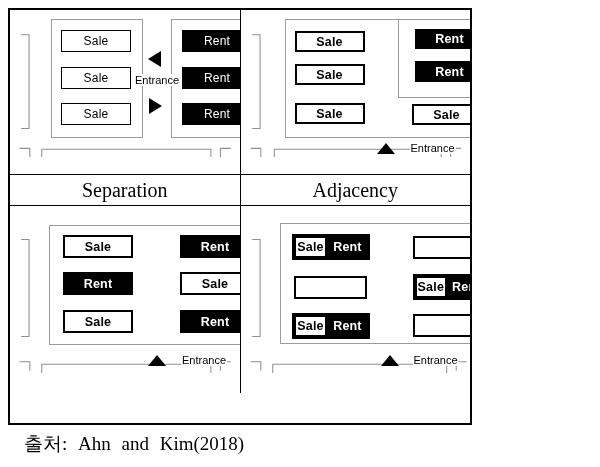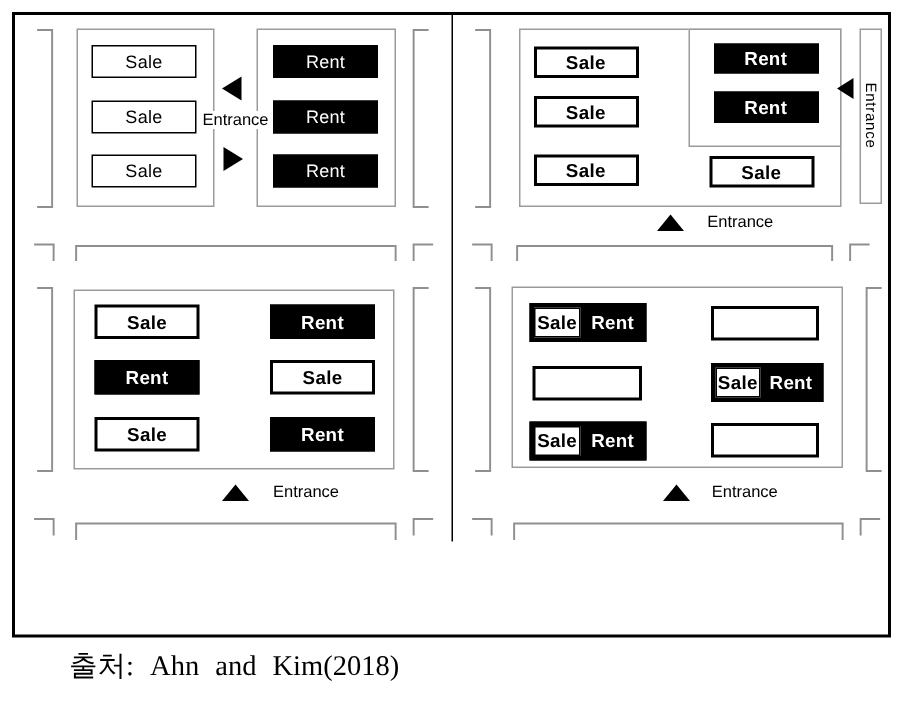--- a/index.html
+++ b/index.html
@@ -1,21 +1,21 @@
 <!DOCTYPE html>
 <html><head>
 <meta charset="utf-8">
 <style>
   html,body{margin:0;padding:0;}
   body{
     width:600px;height:467px;background:#ffffff;position:relative;
     font-family:"Liberation Sans",sans-serif;overflow:hidden;
   }
   .figure-table{
-    position:absolute;left:8px;top:8px;width:586px;height:417px;
+    position:absolute;left:8px;top:8px;width:464px;height:417px;
     border:2px solid #000;box-sizing:border-box;background:#fff;
     display:flex;flex-direction:column;
   }
   .row{display:flex;width:100%;}
   .cell{flex:1 1 0;position:relative;overflow:hidden;box-sizing:border-box;}
   .cell.rightcol{border-left:1.5px solid #000;}
   .row.diagrams1{height:164px;}
   .row.diagrams2{height:187px;}
   .row.labels{height:30px;border-top:1.2px solid #000;border-bottom:1.2px solid #000;flex:none;}
   .row.labels.last{border-bottom:none;flex:1;}
@@ -46,21 +46,21 @@
   .tri-left-sm{border-top:7px solid transparent;border-bottom:7px solid transparent;border-right:11px solid #000;}
   .side-strip{
     position:absolute;left:271px;top:9px;width:15px;height:117px;border:1.2px solid #9b9b9b;
     box-sizing:border-box;display:flex;align-items:center;justify-content:center;background:#fff;
   }
   .side-strip span{
     writing-mode:vertical-rl;font-size:10px;color:#000;letter-spacing:0.5px;
   }
   .caption{
     position:absolute;left:24px;top:431px;
-    font-family:"Liberation Serif","DejaVu Sans",serif;font-size:19px;color:#000;word-spacing:6px;margin-left:22px;
+    font-family:"Liberation Serif","DejaVu Sans",serif;font-size:19px;color:#000;word-spacing:6px;
   }
 </style>
 </head>
 <body>
 
 <div class="figure-table">
 
   <div class="row diagrams1">
 
     <div class="cell">
@@ -105,20 +105,24 @@
       <div class="unit bold" style="left:171px;top:94px;width:70px;height:21px;">Sale</div>
       <div class="side-strip">
         <span>Entrance</span>
       </div>
       <div class="tri tri-left-sm" style="left:256px;top:42px;"></div>
       <div class="tri tri-up" style="left:136px;top:133px;"></div>
       <div class="entrance-label" style="left:169px;top:132px;">Entrance</div>
     </div>
   </div>
 
+  <div class="row labels">
+    <div class="cell label-cell">Separation</div>
+    <div class="cell label-cell rightcol">Adjacency</div>
+  </div>
 
   <div class="row diagrams2">
 
     <div class="cell">
       <svg class="roads" viewBox="0 0 289 187">
         <g fill="none" stroke="#8f8f8f" stroke-width="1.3">
           <path d="M14 18 H24 V140 H14"></path>
           <path d="M275 18 H265 V140 H275"></path>
           <path d="M12 172 H25 V183"></path>
           <path d="M40 186 V175 H253 V186"></path>

